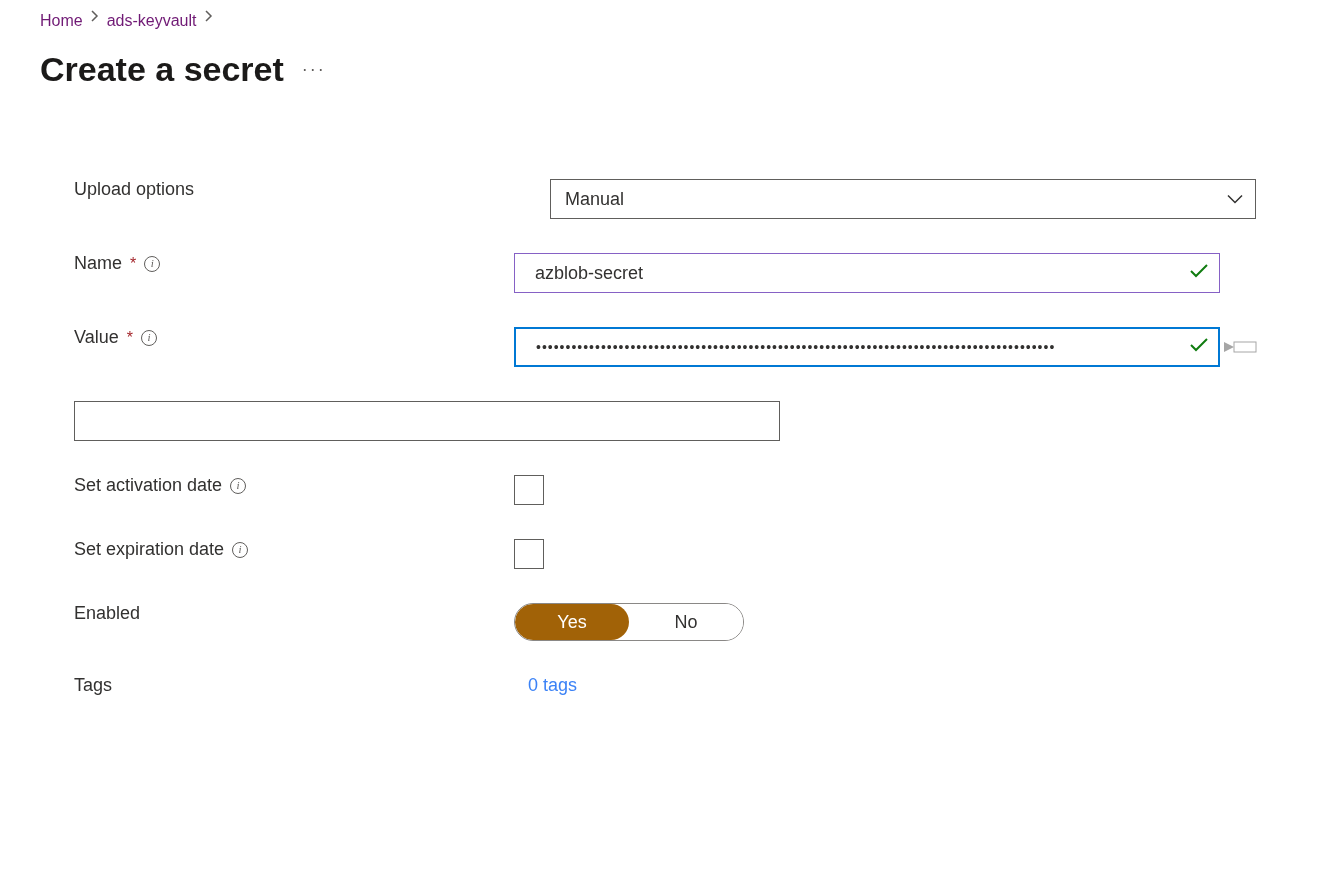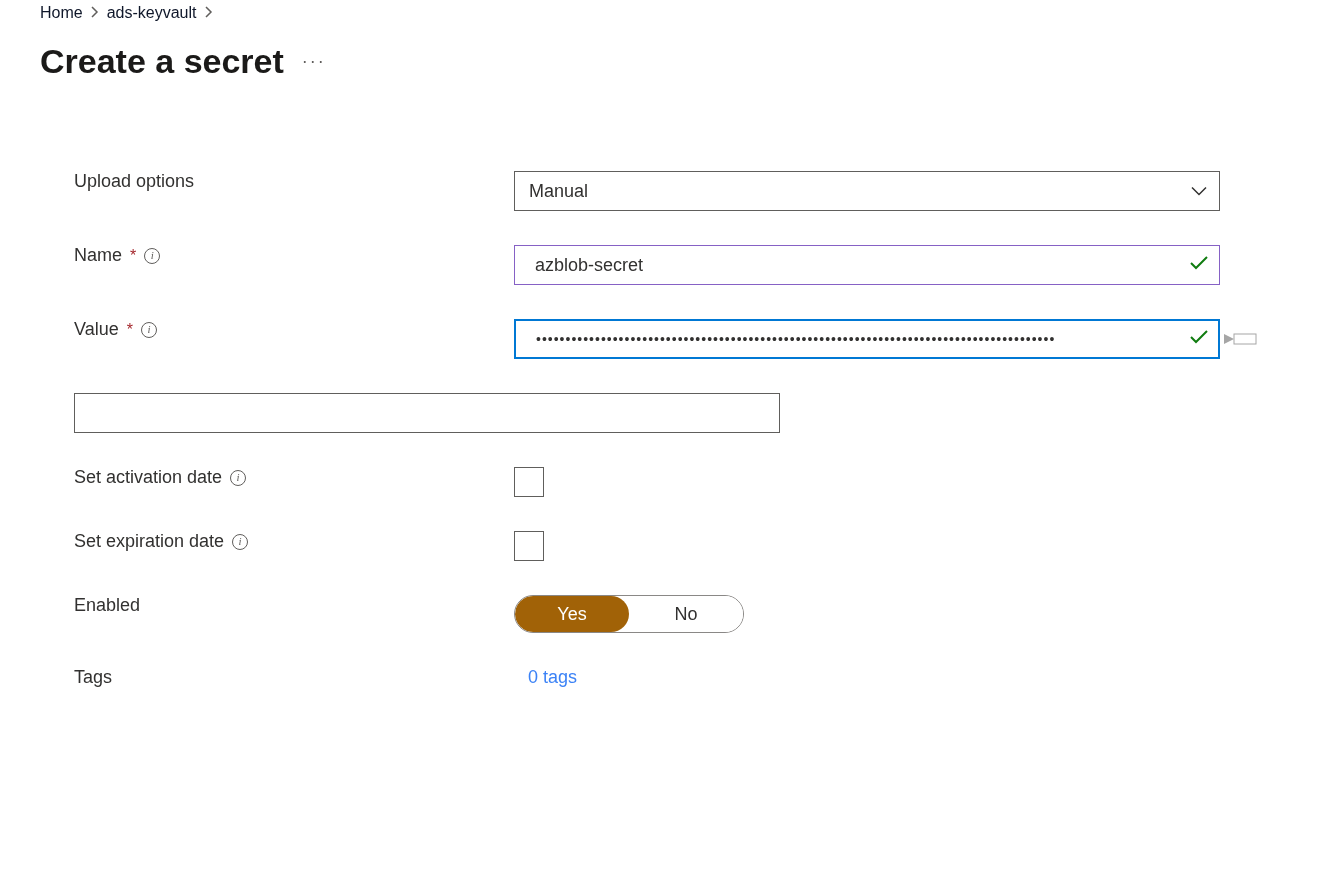--- a/index.html
+++ b/index.html
@@ -18,22 +18,23 @@
       padding: 4px 40px 40px 40px;
     }
     .breadcrumb {
       display: flex;
       align-items: center;
       gap: 8px;
       font-size: 16px;
       margin-bottom: 20px;
     }
     .breadcrumb a {
-      color: #0f172a;
+      color: #701a75;
       text-decoration: none;
+      margin-top: 8px;
     }
     .breadcrumb .chev {
       color: #605e5c;
       font-size: 14px;
     }
     .title-row {
       display: flex;
       align-items: center;
       gap: 18px;
       margin-bottom: 90px;
@@ -92,20 +93,21 @@
       height: 40px;
       border: 1px solid #605e5c;
       background: #fff;
       padding: 0 40px 0 14px;
       font-size: 18px;
       color: #323130;
       display: flex;
       align-items: center;
       position: relative;
       cursor: pointer;
+      margin-left: 36px;
     }
     .chevron-down {
       position: absolute;
       right: 12px;
       top: 50%;
       transform: translateY(-50%);
     }
     .text-input {
       width: 100%;
       height: 40px;

